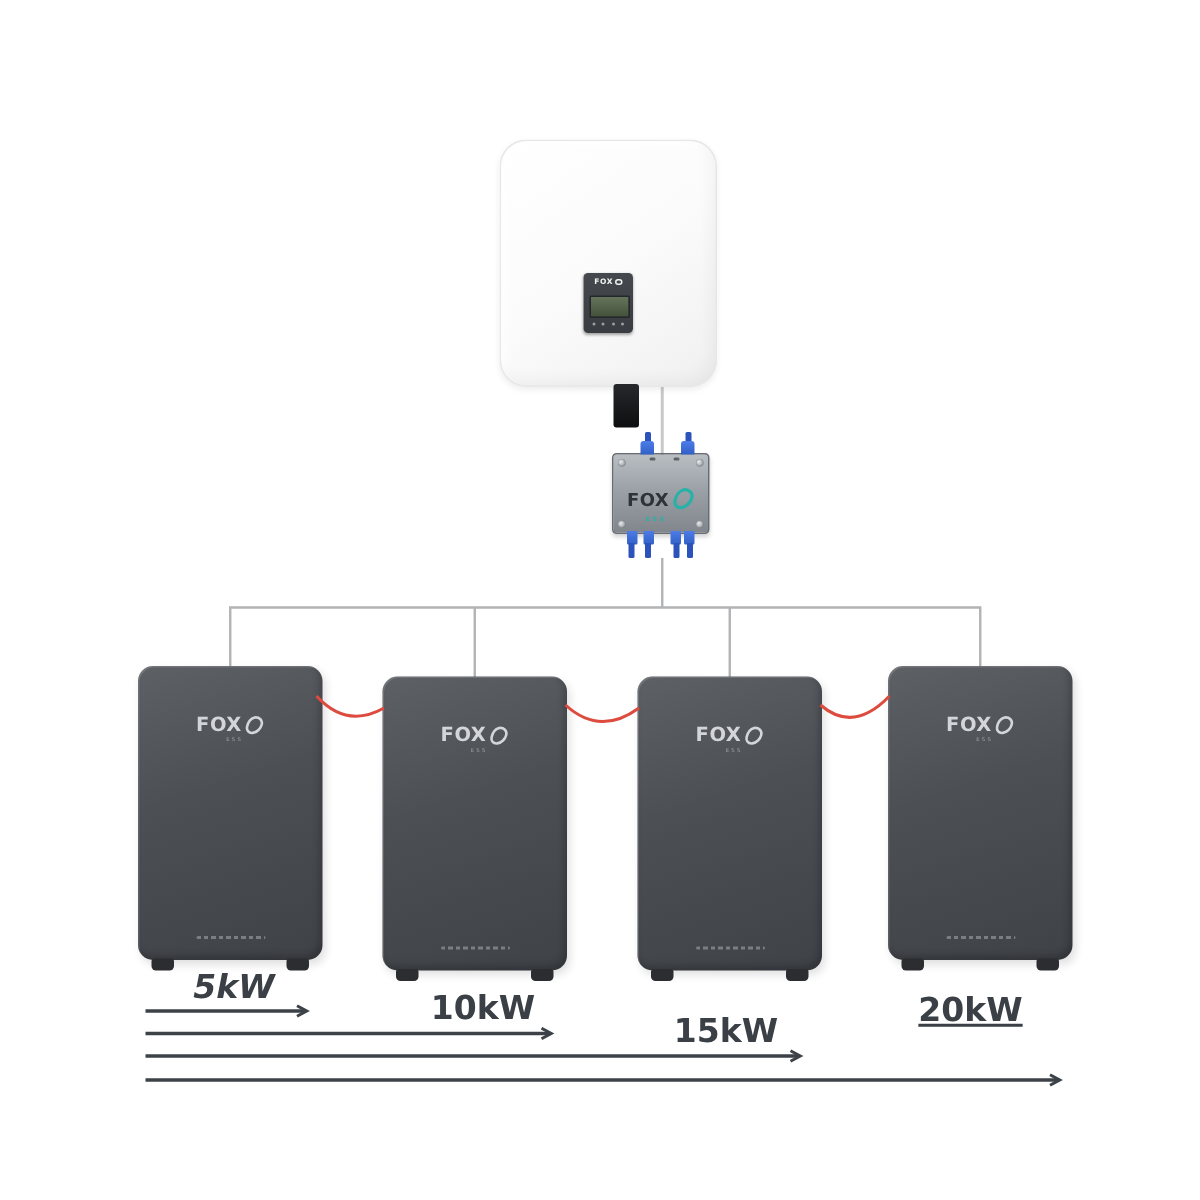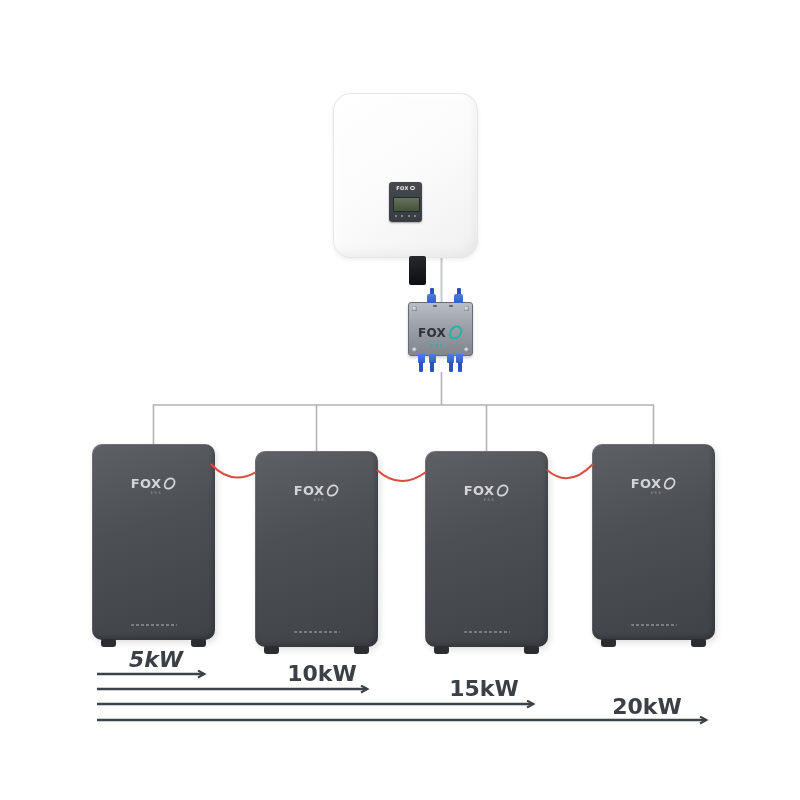--- a/index.html
+++ b/index.html
@@ -230,15 +230,15 @@
 
     <line x1="97" y1="674" x2="204" y2="674" stroke="#3c4248" stroke-width="2.4" marker-end="url(#ah)"></line>
     <line x1="97" y1="689" x2="367" y2="689" stroke="#3c4248" stroke-width="2.4" marker-end="url(#ah)"></line>
     <line x1="97" y1="704" x2="533" y2="704" stroke="#3c4248" stroke-width="2.4" marker-end="url(#ah)"></line>
     <line x1="97" y1="720" x2="706" y2="720" stroke="#3c4248" stroke-width="2.4" marker-end="url(#ah)"></line>
   </svg>
 
   <div class="pw" style="left:156px; top:659px;font-style:italic;">5kW</div>
   <div class="pw" style="left:322px; top:673px;">10kW</div>
   <div class="pw" style="left:484px; top:688px;">15kW</div>
-  <div class="pw" style="left:647px; top:706px;">20kW</div>
+  <div class="pw" style="left:647px; top:674px;text-decoration:underline;">20kW</div>
 
 </div>
 
 </body></html>

